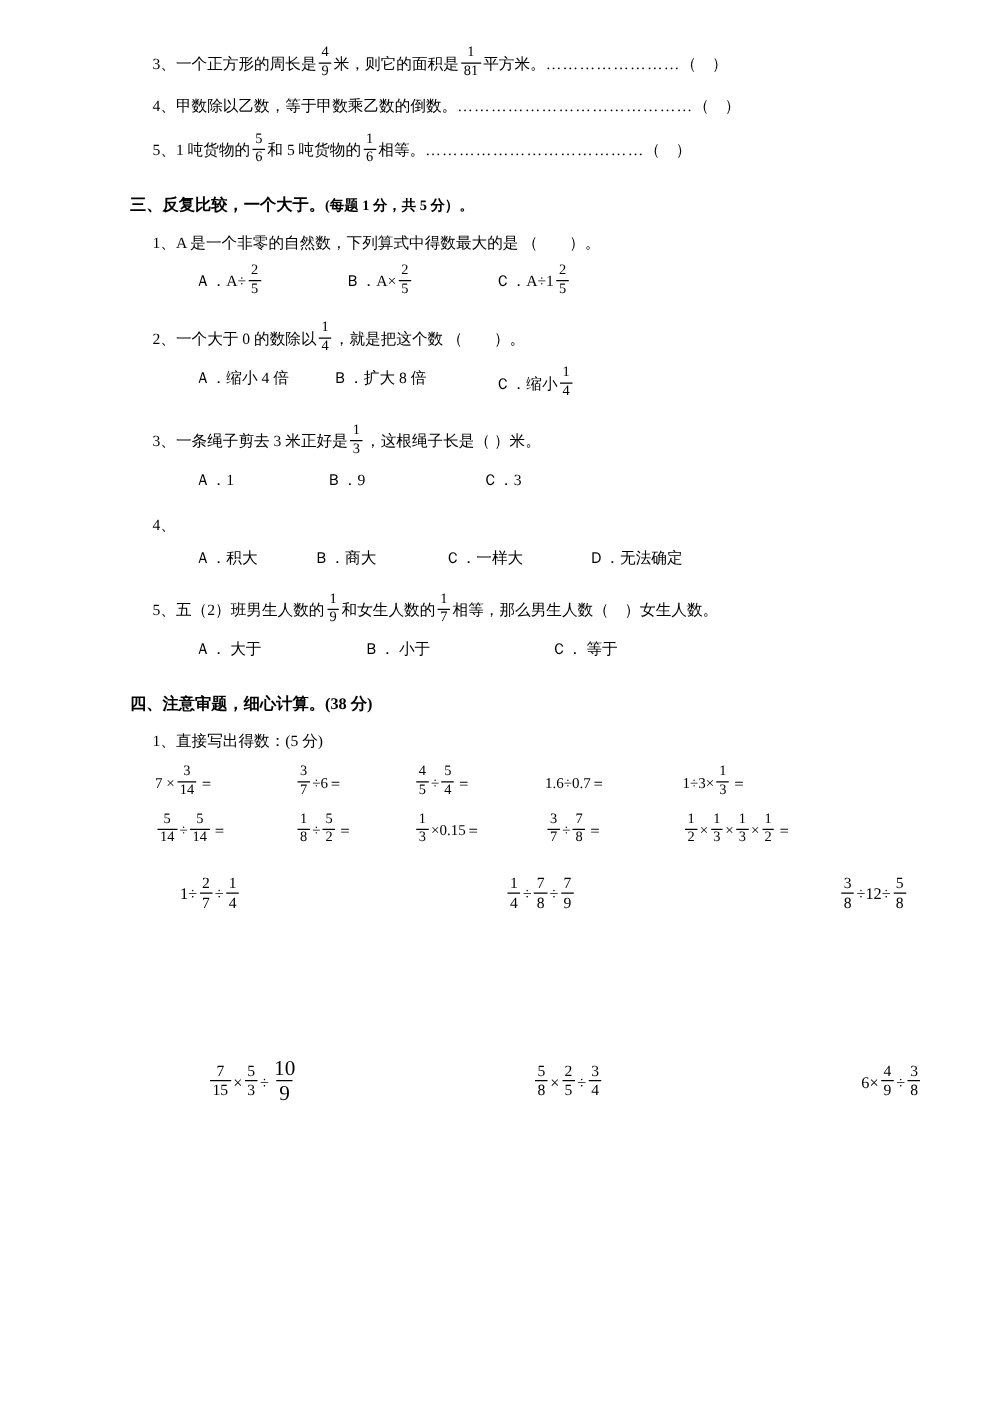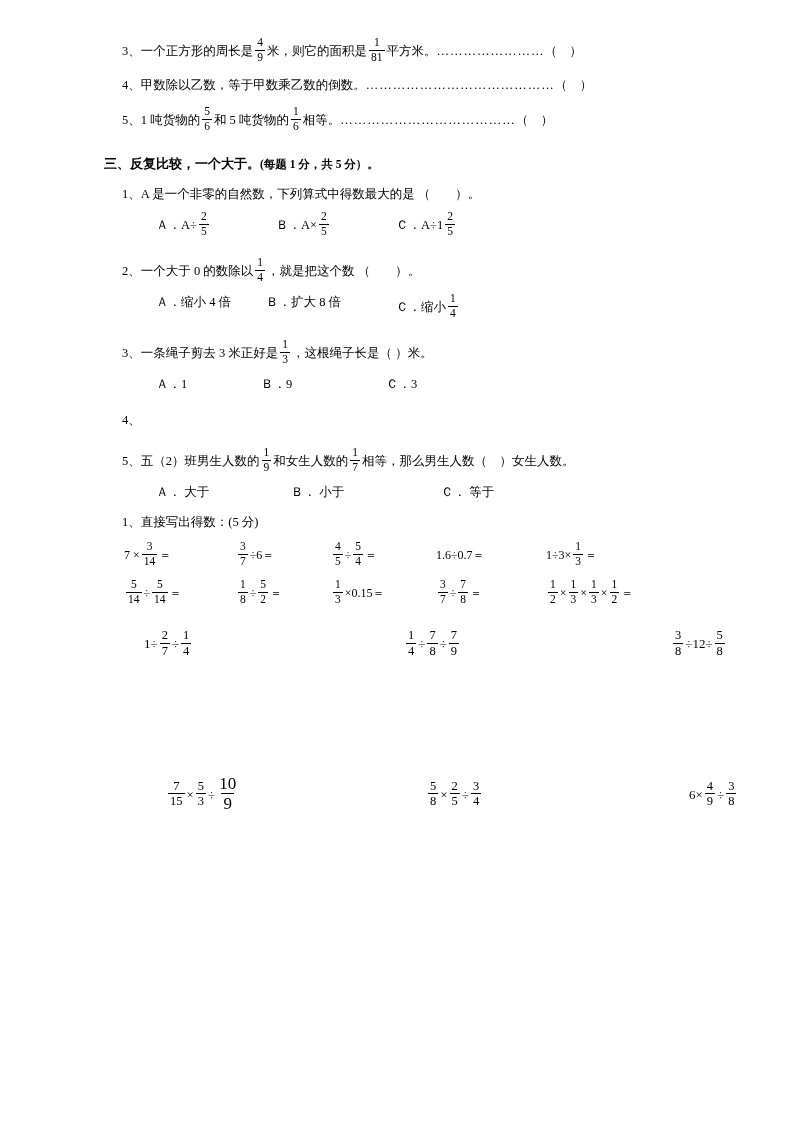--- a/index.html
+++ b/index.html
@@ -235,20 +235,26 @@
     </div>
     <div class="choices">
       <span class="ch" style="width:105px">Ａ．1</span>
       <span class="ch" style="width:125px">Ｂ．9</span>
       <span class="ch">Ｃ．3</span>
     </div>
 
     <div class="line indent1 gap-top-md">
       <span>4、</span>
     </div>
+    <div class="choices">
+      <span class="ch" style="width:95px">Ａ．积大</span>
+      <span class="ch" style="width:105px">Ｂ．商大</span>
+      <span class="ch" style="width:115px">Ｃ．一样大</span>
+      <span class="ch">Ｄ．无法确定</span>
+    </div>
 
     <div class="line indent1 gap-top-md">
       <span>5、</span>
       <span>五（2）班男生人数的</span>
       <span class="frac">
         <span class="num">1</span>
         <span class="den">9</span>
       </span>
       <span>和女生人数的</span>
       <span class="frac">
@@ -256,20 +262,21 @@
         <span class="den">7</span>
       </span>
       <span>相等，那么男生人数（    ）女生人数。</span>
     </div>
     <div class="choices">
       <span class="ch" style="width:135px">Ａ． 大于</span>
       <span class="ch" style="width:150px">Ｂ． 小于</span>
       <span class="ch">Ｃ． 等于</span>
     </div>
 
+    <div class="section-head" style="margin-top:26px">四、注意审题，细心计算。(38 分)</div>
 
     <div class="line indent1 gap-top-sm">1、直接写出得数：(5 分)</div>
 
     <div class="calc-row">
       <span class="calc-cell" style="width:112px">
         <span>7 ×</span>
         <span class="frac">
           <span class="num">3</span>
           <span class="den">14</span>
         </span>

